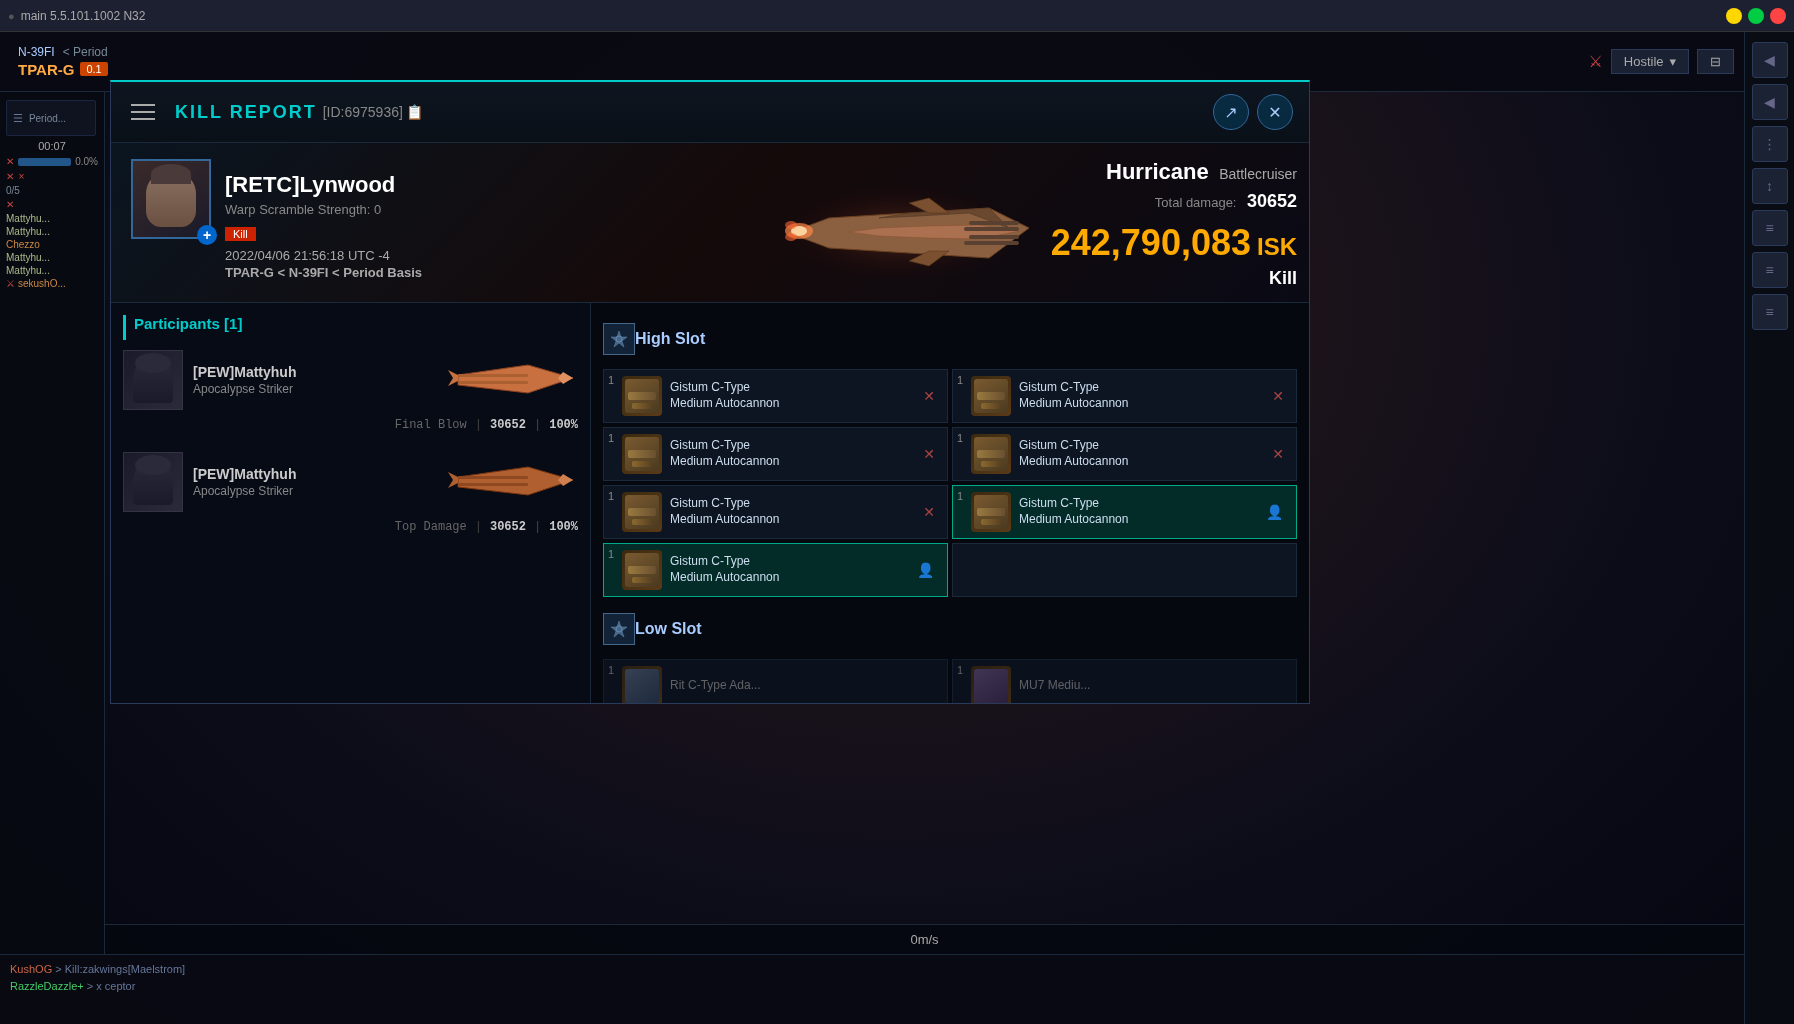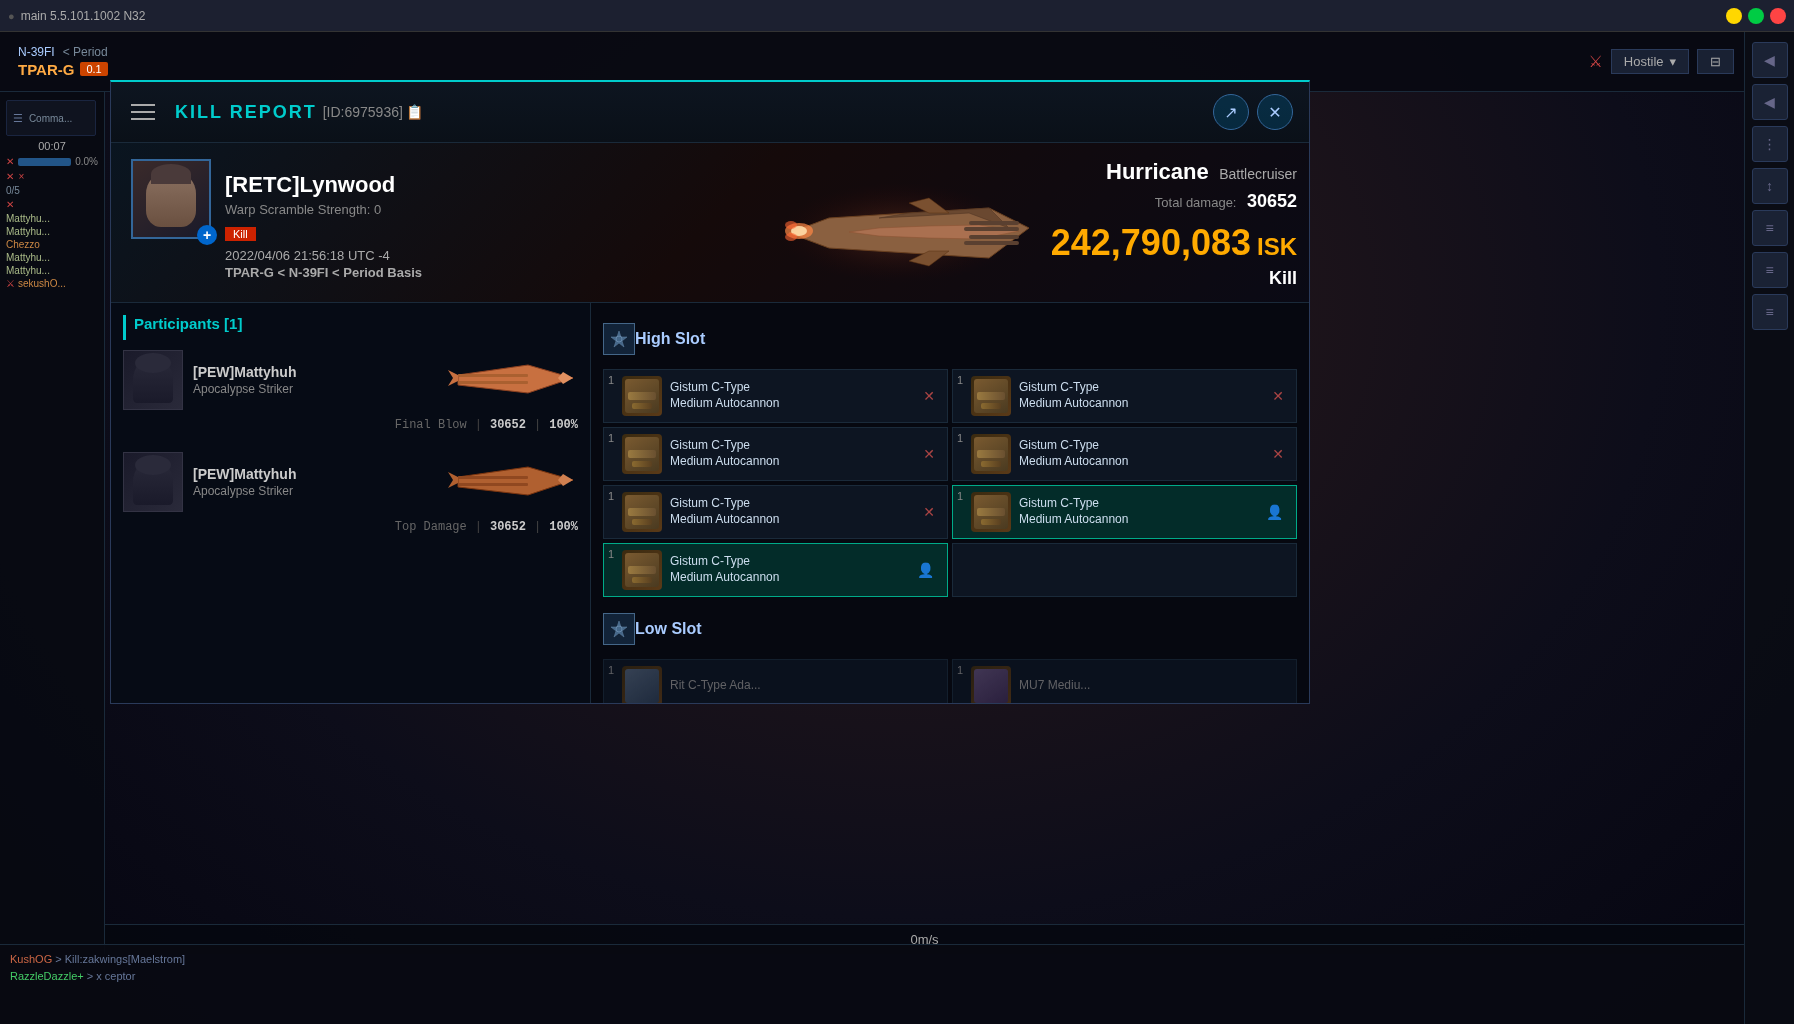--- a/index.html
+++ b/index.html
@@ -483,21 +483,21 @@
       font-size: 14px;
       cursor: pointer;
     }
 
     
     .game-bottom {
       position: absolute;
       bottom: 0;
       left: 0;
       right: 50px;
-      height: 80px;
+      height: 70px;
       background: rgba(8, 10, 18, 0.95);
       border-top: 1px solid #1a2a3a;
       padding: 6px 10px;
       font-size: 11px;
     }
     .chat-line {
       color: #667799;
       line-height: 1.5;
       font-size: 11px;
     }
@@ -637,21 +637,21 @@
     </button>
     <button class="hostile-btn">
       <span>⊟</span>
     </button>
   </div>
 </div>
 
 <div class="game-sidebar-left">
   <div class="side-icon-btn">
     <span>☰</span>
-    <span style="color:#778899; font-size:10px;">Comma...</span>
+    <span style="color:#778899; font-size:10px;">Period...</span>
   </div>
 
   <div style="color:#aaa; font-size:11px; margin: 4px 0; text-align:center;">00:07</div>
 
   <div style="display:flex; align-items:center; gap:4px; margin:4px 0;">
     <span style="color:#cc4444; font-size:10px;">✕</span>
     <div style="background:#225588; height:8px; flex:1; border-radius:2px;"></div>
     <span style="color:#888; font-size:10px;">0.0%</span>
   </div>
 

